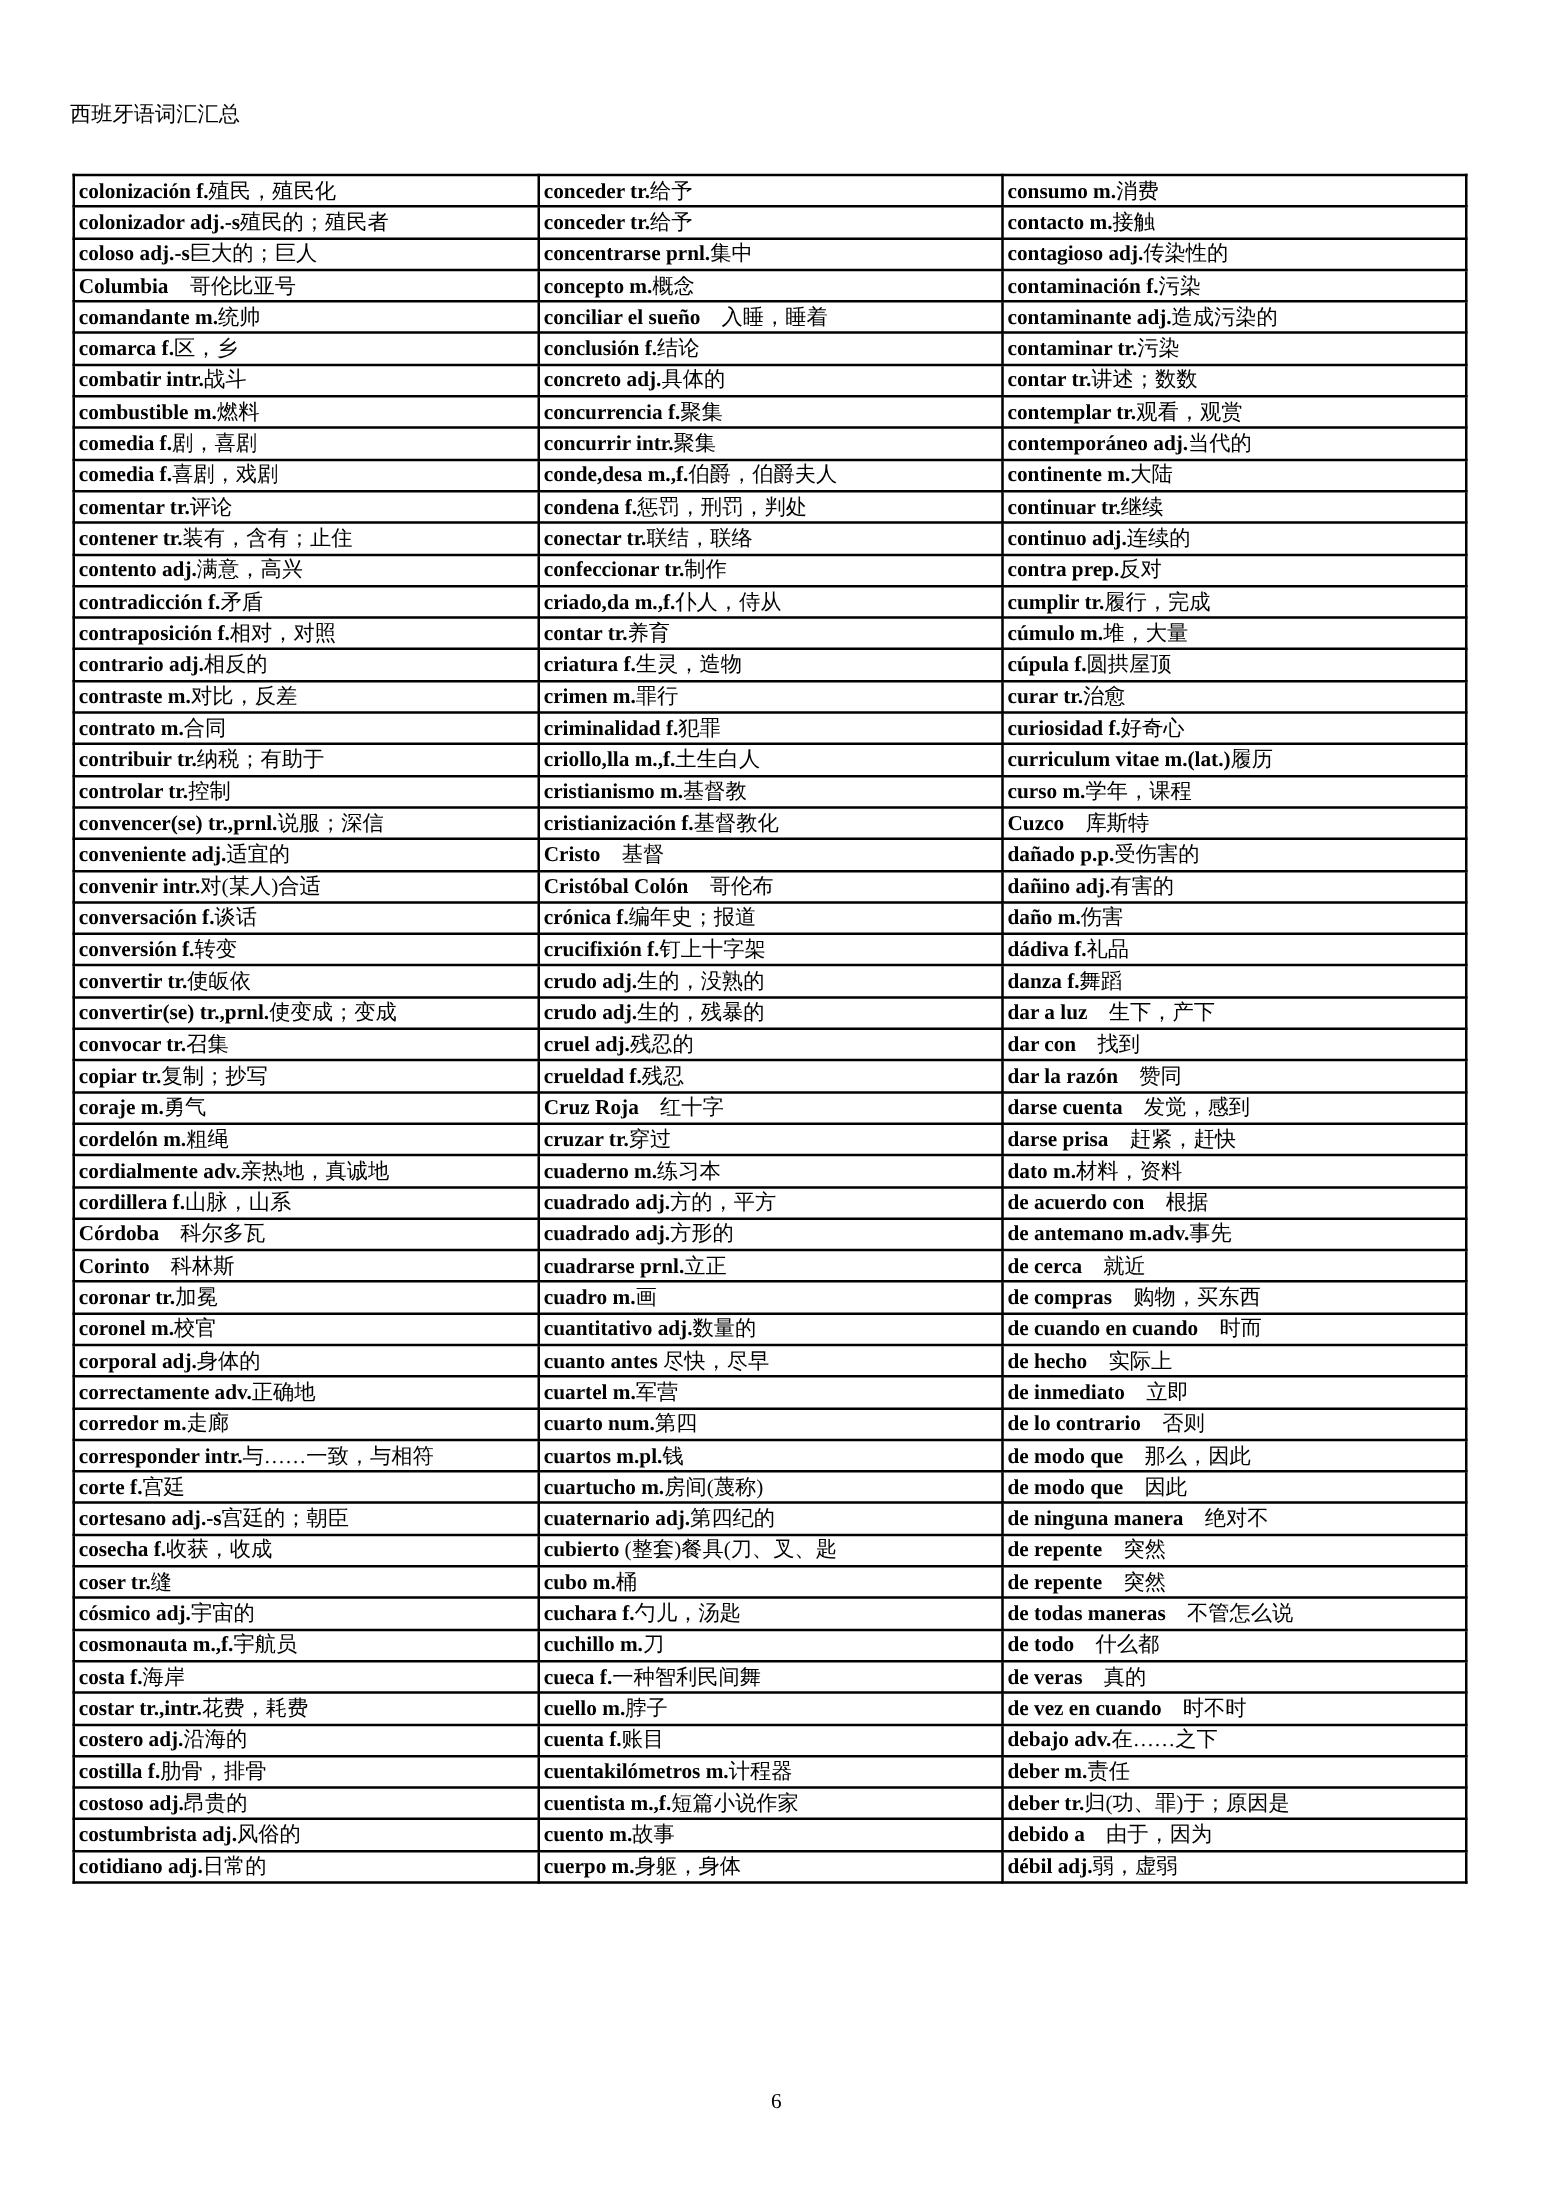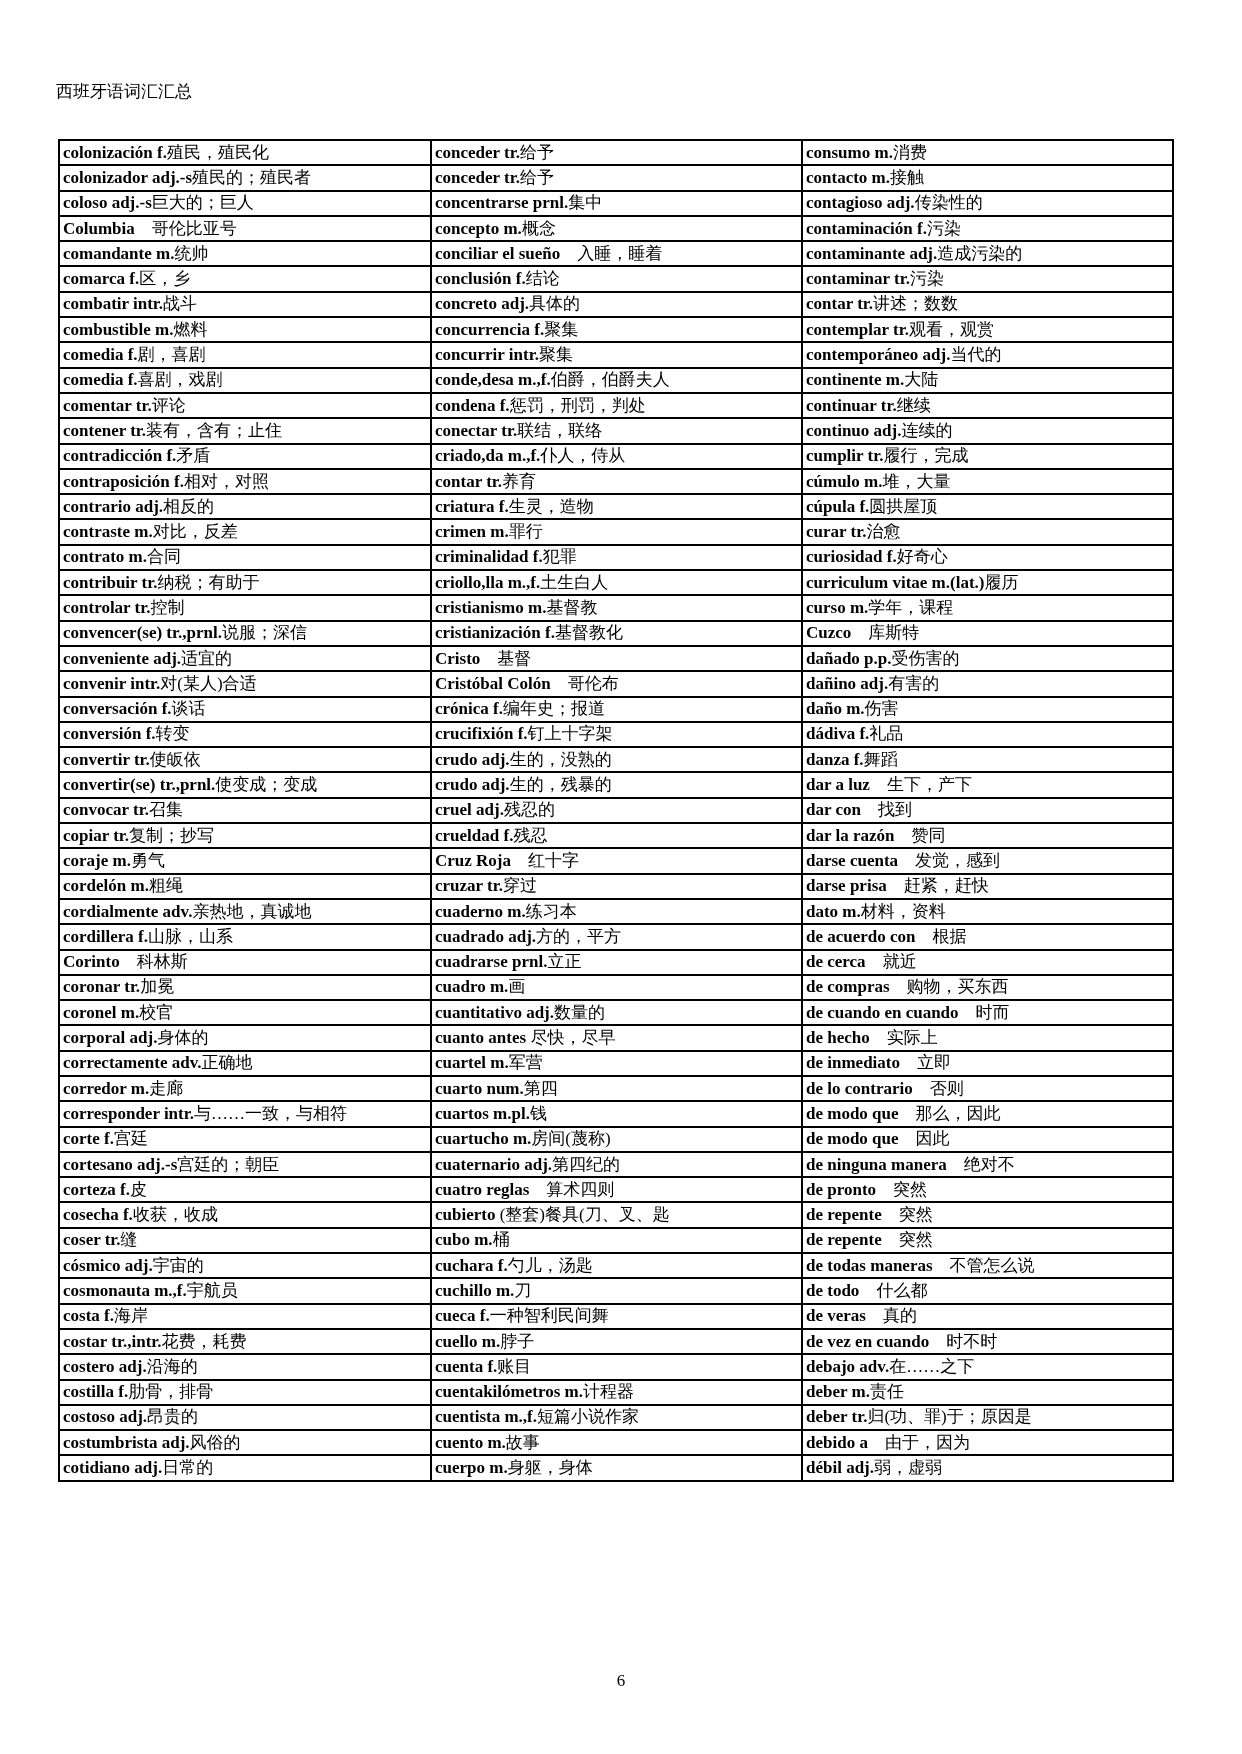--- a/index.html
+++ b/index.html
@@ -82,20 +82,25 @@
         <td><span class="w">comentar tr.</span><span class="d">评论</span></td>
         <td><span class="w">condena f.</span><span class="d">惩罚，刑罚，判处</span></td>
         <td><span class="w">continuar tr.</span><span class="d">继续</span></td>
       </tr>
       <tr>
         <td><span class="w">contener tr.</span><span class="d">装有，含有；止住</span></td>
         <td><span class="w">conectar tr.</span><span class="d">联结，联络</span></td>
         <td><span class="w">continuo adj.</span><span class="d">连续的</span></td>
       </tr>
       <tr>
+        <td><span class="w">contento adj.</span><span class="d">满意，高兴</span></td>
+        <td><span class="w">confeccionar tr.</span><span class="d">制作</span></td>
+        <td><span class="w">contra prep.</span><span class="d">反对</span></td>
+      </tr>
+      <tr>
         <td><span class="w">contradicción f.</span><span class="d">矛盾</span></td>
         <td><span class="w">criado,da m.,f.</span><span class="d">仆人，侍从</span></td>
         <td><span class="w">cumplir tr.</span><span class="d">履行，完成</span></td>
       </tr>
       <tr>
         <td><span class="w">contraposición f.</span><span class="d">相对，对照</span></td>
         <td><span class="w">contar tr.</span><span class="d">养育</span></td>
         <td><span class="w">cúmulo m.</span><span class="d">堆，大量</span></td>
       </tr>
       <tr>
@@ -182,20 +187,25 @@
         <td><span class="w">cordialmente adv.</span><span class="d">亲热地，真诚地</span></td>
         <td><span class="w">cuaderno m.</span><span class="d">练习本</span></td>
         <td><span class="w">dato m.</span><span class="d">材料，资料</span></td>
       </tr>
       <tr>
         <td><span class="w">cordillera f.</span><span class="d">山脉，山系</span></td>
         <td><span class="w">cuadrado adj.</span><span class="d">方的，平方</span></td>
         <td><span class="w">de acuerdo con</span><span class="d">　根据</span></td>
       </tr>
       <tr>
+        <td><span class="w">Córdoba</span><span class="d">　科尔多瓦</span></td>
+        <td><span class="w">cuadrado adj.</span><span class="d">方形的</span></td>
+        <td><span class="w">de antemano m.adv.</span><span class="d">事先</span></td>
+      </tr>
+      <tr>
         <td><span class="w">Corinto</span><span class="d">　科林斯</span></td>
         <td><span class="w">cuadrarse prnl.</span><span class="d">立正</span></td>
         <td><span class="w">de cerca</span><span class="d">　就近</span></td>
       </tr>
       <tr>
         <td><span class="w">coronar tr.</span><span class="d">加冕</span></td>
         <td><span class="w">cuadro m.</span><span class="d">画</span></td>
         <td><span class="w">de compras</span><span class="d">　购物，买东西</span></td>
       </tr>
       <tr>
@@ -225,25 +235,20 @@
       </tr>
       <tr>
         <td><span class="w">corte f.</span><span class="d">宫廷</span></td>
         <td><span class="w">cuartucho m.</span><span class="d">房间(蔑称)</span></td>
         <td><span class="w">de modo que</span><span class="d">　因此</span></td>
       </tr>
       <tr>
         <td><span class="w">cortesano adj.-s</span><span class="d">宫廷的；朝臣</span></td>
         <td><span class="w">cuaternario adj.</span><span class="d">第四纪的</span></td>
         <td><span class="w">de ninguna manera</span><span class="d">　绝对不</span></td>
-      </tr>
-      <tr>
-        <td><span class="w">corteza f.</span><span class="d">皮</span></td>
-        <td><span class="w">cuatro reglas</span><span class="d">　算术四则</span></td>
-        <td><span class="w">de pronto</span><span class="d">　突然</span></td>
       </tr>
       <tr>
         <td><span class="w">cosecha f.</span><span class="d">收获，收成</span></td>
         <td><span class="w">cubierto</span><span class="d"> (整套)餐具(刀、叉、匙</span></td>
         <td><span class="w">de repente</span><span class="d">　突然</span></td>
       </tr>
       <tr>
         <td><span class="w">coser tr.</span><span class="d">缝</span></td>
         <td><span class="w">cubo m.</span><span class="d">桶</span></td>
         <td><span class="w">de repente</span><span class="d">　突然</span></td>

